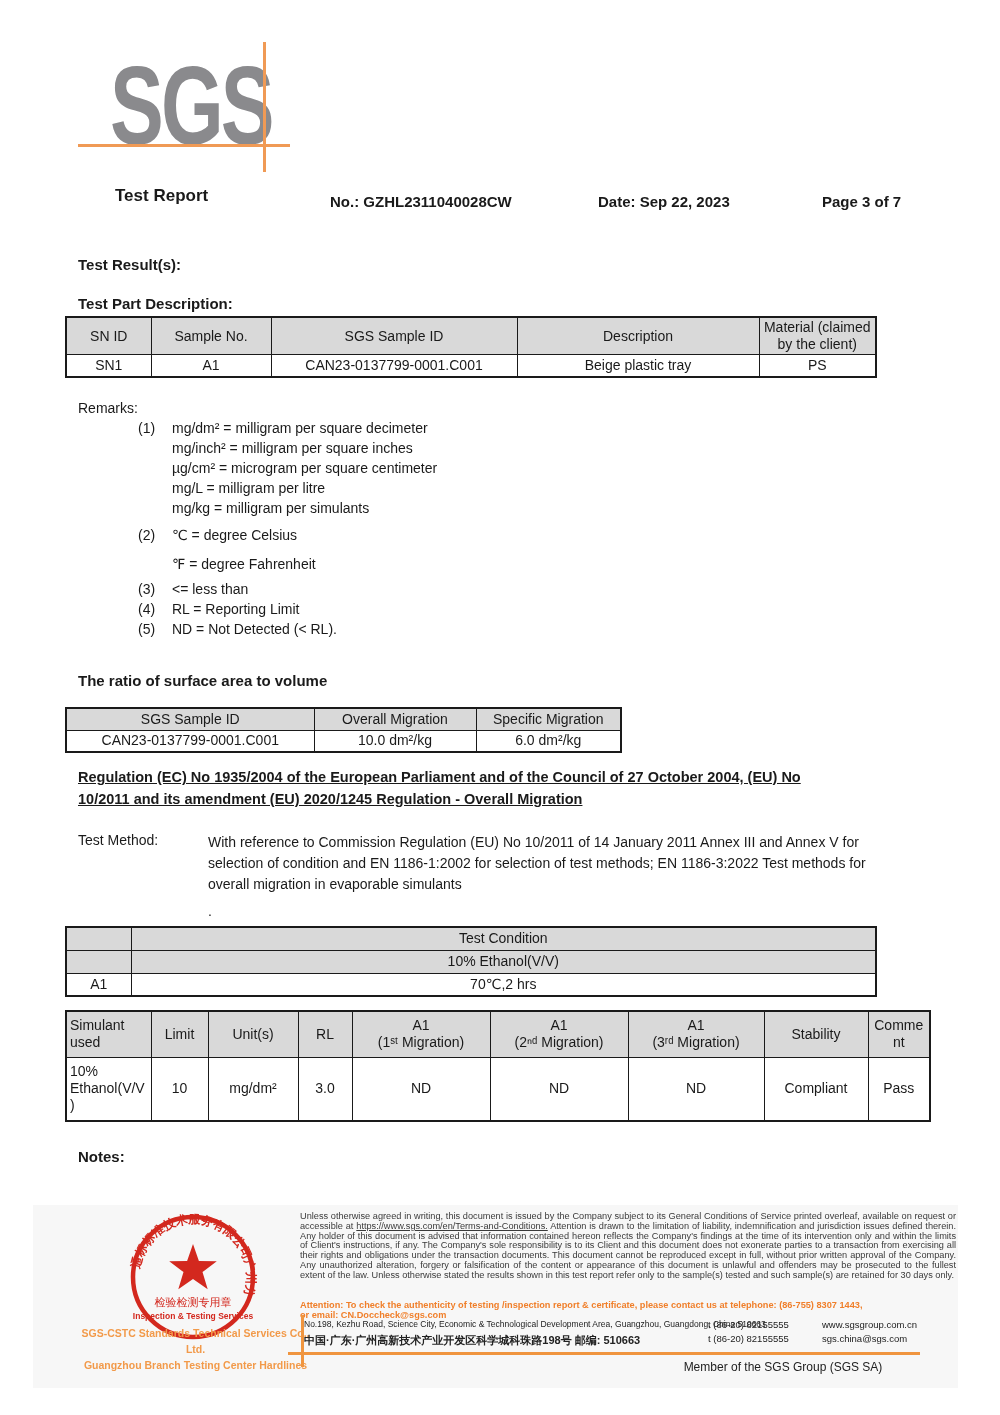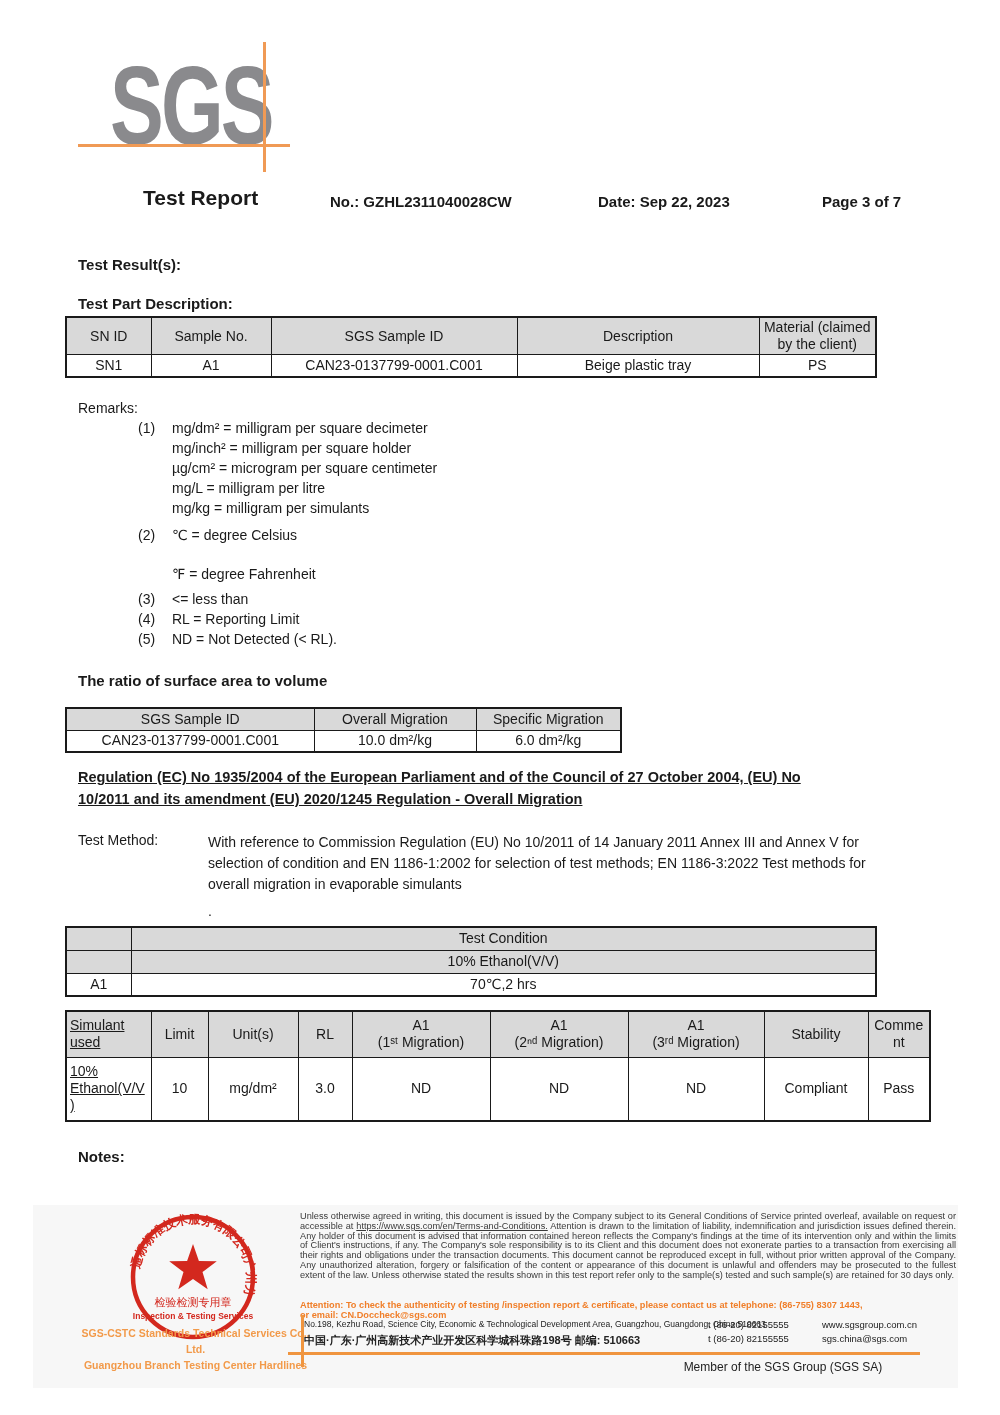--- a/index.html
+++ b/index.html
@@ -9,34 +9,34 @@
     background:#ffffff; overflow:hidden;
     font-family:"Liberation Sans","DejaVu Sans",sans-serif; color:#1a1a1a;
   }
   .abs { position:absolute; }
 
   
   .sgs-word { left:110px; top:50px; font-weight:bold; font-size:112px; line-height:1;
               color:#8a8a8d; letter-spacing:-4px; transform:scaleX(0.72); transform-origin:left top; }
   .hline-logo { left:78px; top:144px; width:212px; height:3px; background:#f09a55; }
   .vline-logo { left:263px; top:42px; width:3px; height:130px; background:#f09a55; }
-  .title { left:115px; top:186px; font-size:21px; font-weight:bold;margin-left:28px; }
+  .title { left:115px; top:186px; font-size:17px; font-weight:bold; }
   .hmeta { top:193px; font-size:15px; font-weight:bold; }
 
   
   .h15 { font-size:15px; font-weight:bold; }
   .body14 { font-size:14px; }
 
   
   table.doc { border-collapse:collapse; table-layout:fixed; font-size:14px; text-align:center;
               border:2px solid #1a1a1a; line-height:17px; }
   table.doc td, table.doc th { border:1px solid #1a1a1a; padding:1px 3px; overflow-wrap:break-word; vertical-align:middle; font-weight:normal; }
   .gray { background:#d9d9d9; }
   .nl { white-space:pre-line; }
-  .cell-left { text-align:left;text-decoration:underline; }
+  .cell-left { text-align:left; }
 
   
   .rem-row { display:flex; font-size:14px; line-height:20px; }
   .rem-num { width:34px; flex:0 0 34px; }
 
   .reg-heading { font-size:14.5px; font-weight:bold; text-decoration:underline; line-height:22px; }
 
   
   .footer-bg { left:33px; top:1205px; width:925px; height:183px; background:#f7f7f7; }
   .legal { left:267px; top:7px; width:656px; font-size:9.2px; line-height:9.8px; text-align:justify; color:#3a3a3a; }
@@ -95,31 +95,31 @@
     </tr>
   </tbody>
     </table>
 
   <div class="abs body14" style="left:78px;top:400px">Remarks:</div>
   <div class="abs" style="left:138px;top:418px;width:620px">
     <div class="rem-row">
       <div class="rem-num">(1)</div>
       <div>
         <div>mg/dm² = milligram per square decimeter</div>
-        <div>mg/inch² = milligram per square holder</div>
+        <div>mg/inch² = milligram per square inches</div>
         <div>µg/cm² = microgram per square centimeter</div>
         <div>mg/L = milligram per litre</div>
         <div>mg/kg = milligram per simulants</div>
       </div>
     </div>
     <div class="rem-row" style="margin-top:7px">
       <div class="rem-num">(2)</div>
       <div>℃ = degree Celsius</div>
     </div>
-    <div class="rem-row" style="margin-top:19px">
+    <div class="rem-row" style="margin-top:9px">
       <div class="rem-num"></div>
       <div>℉ = degree Fahrenheit</div>
     </div>
     <div class="rem-row" style="margin-top:5px">
       <div class="rem-num">(3)</div>
       <div>&lt;= less than</div>
     </div>
     <div class="rem-row">
       <div class="rem-num">(4)</div>
       <div>RL = Reporting Limit</div>

